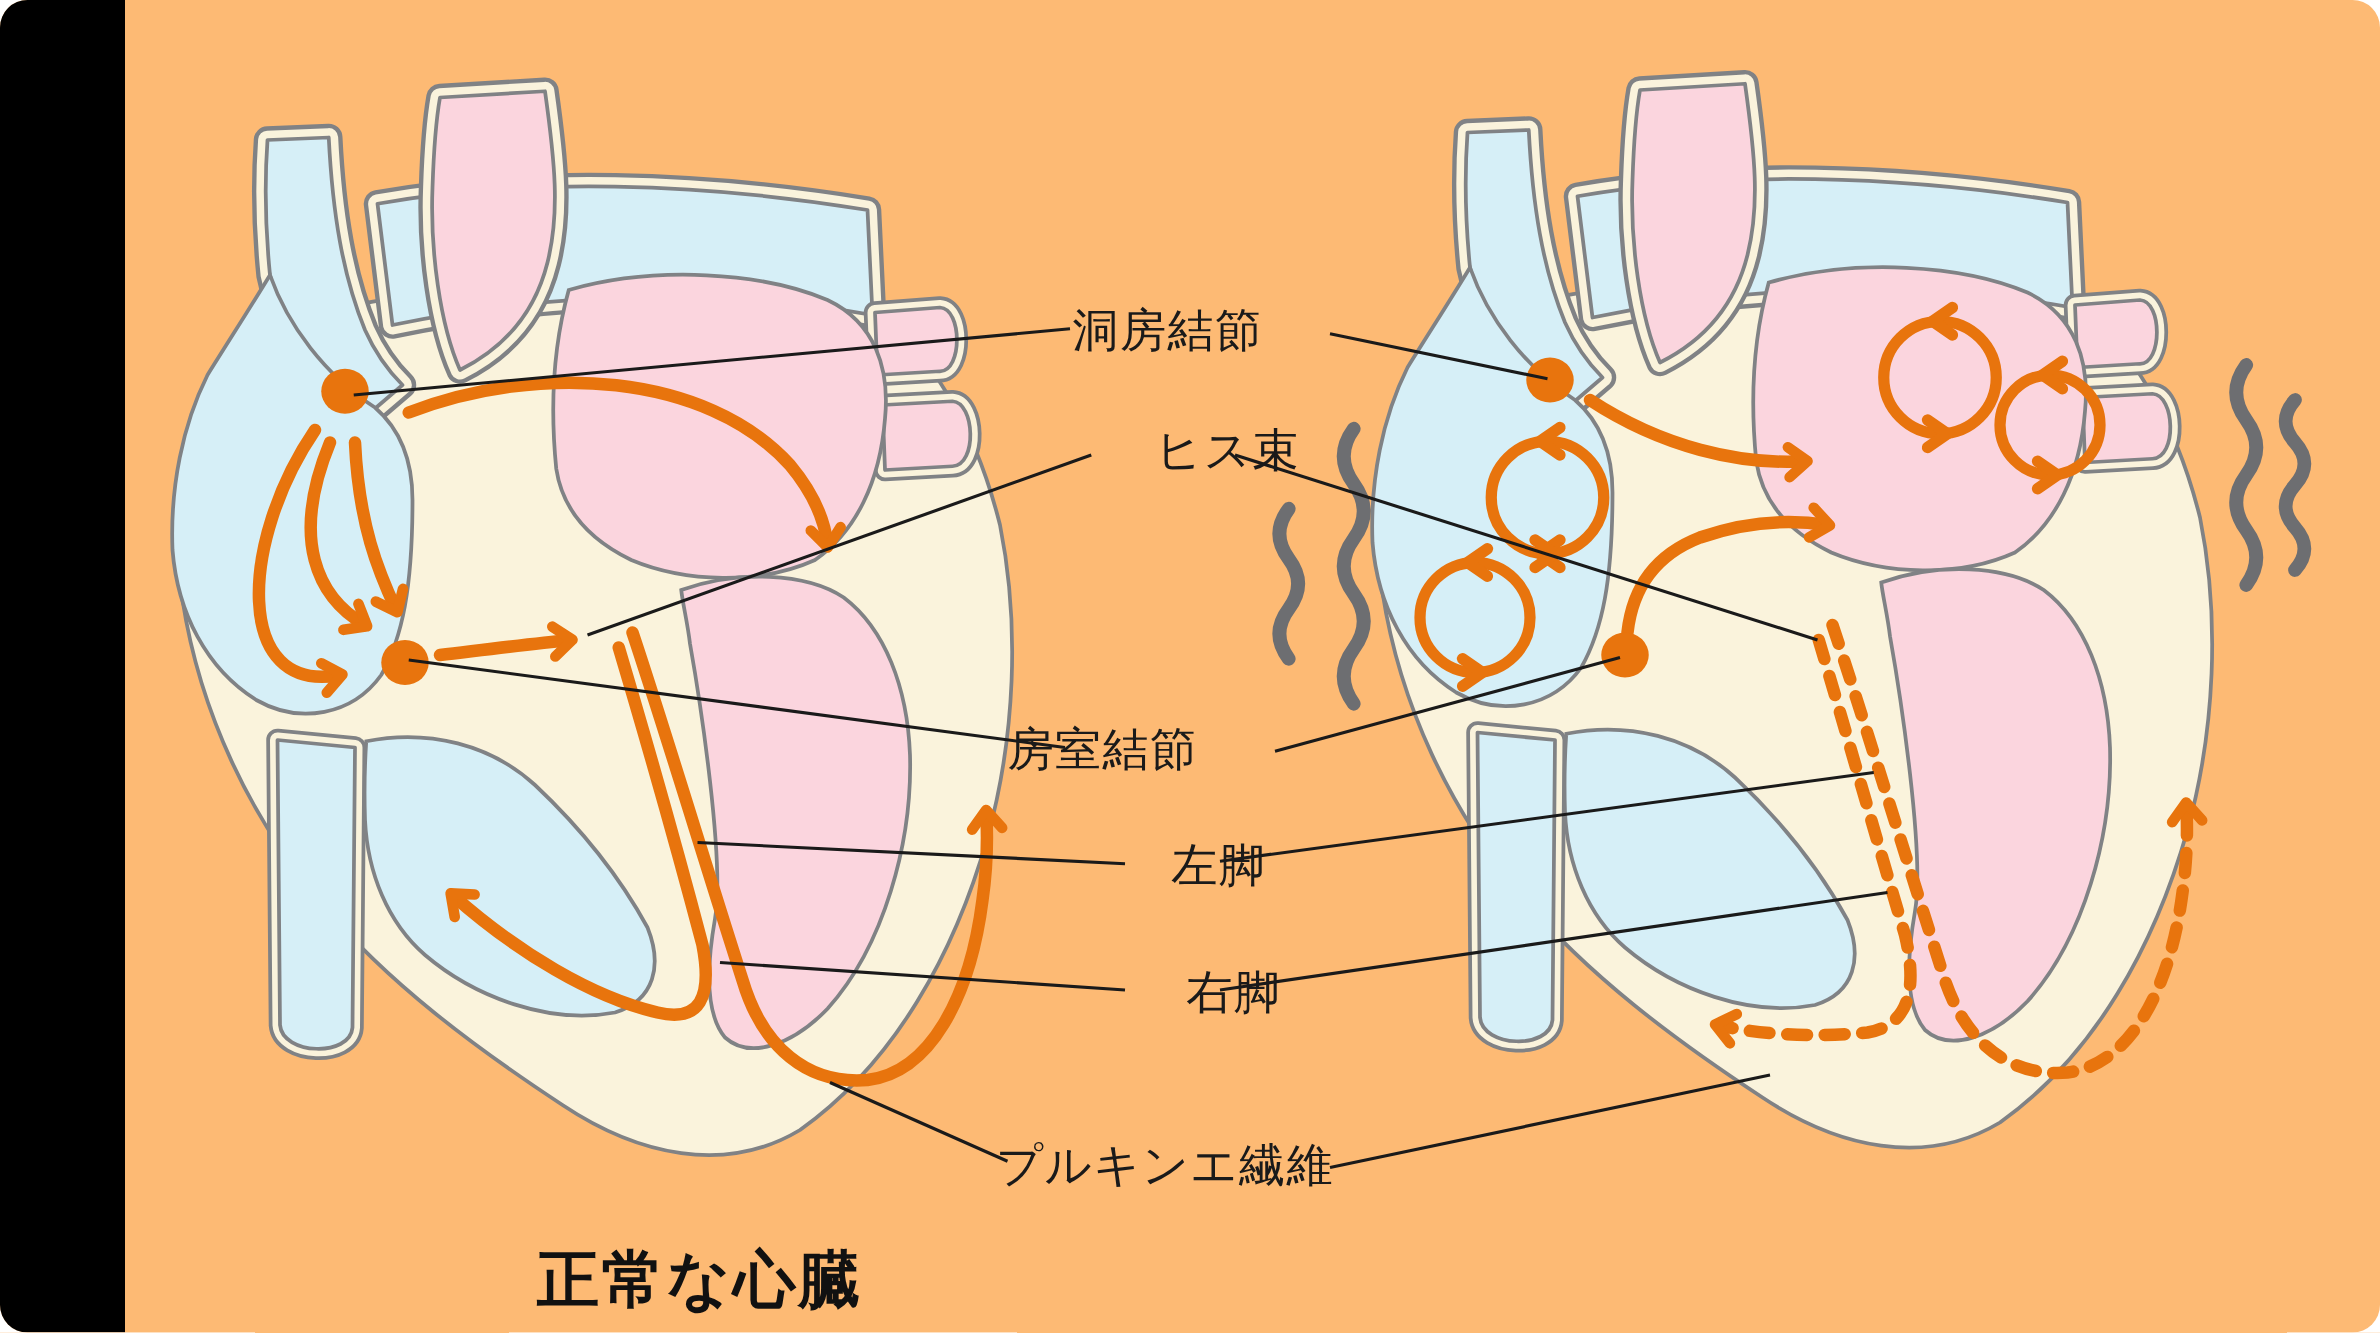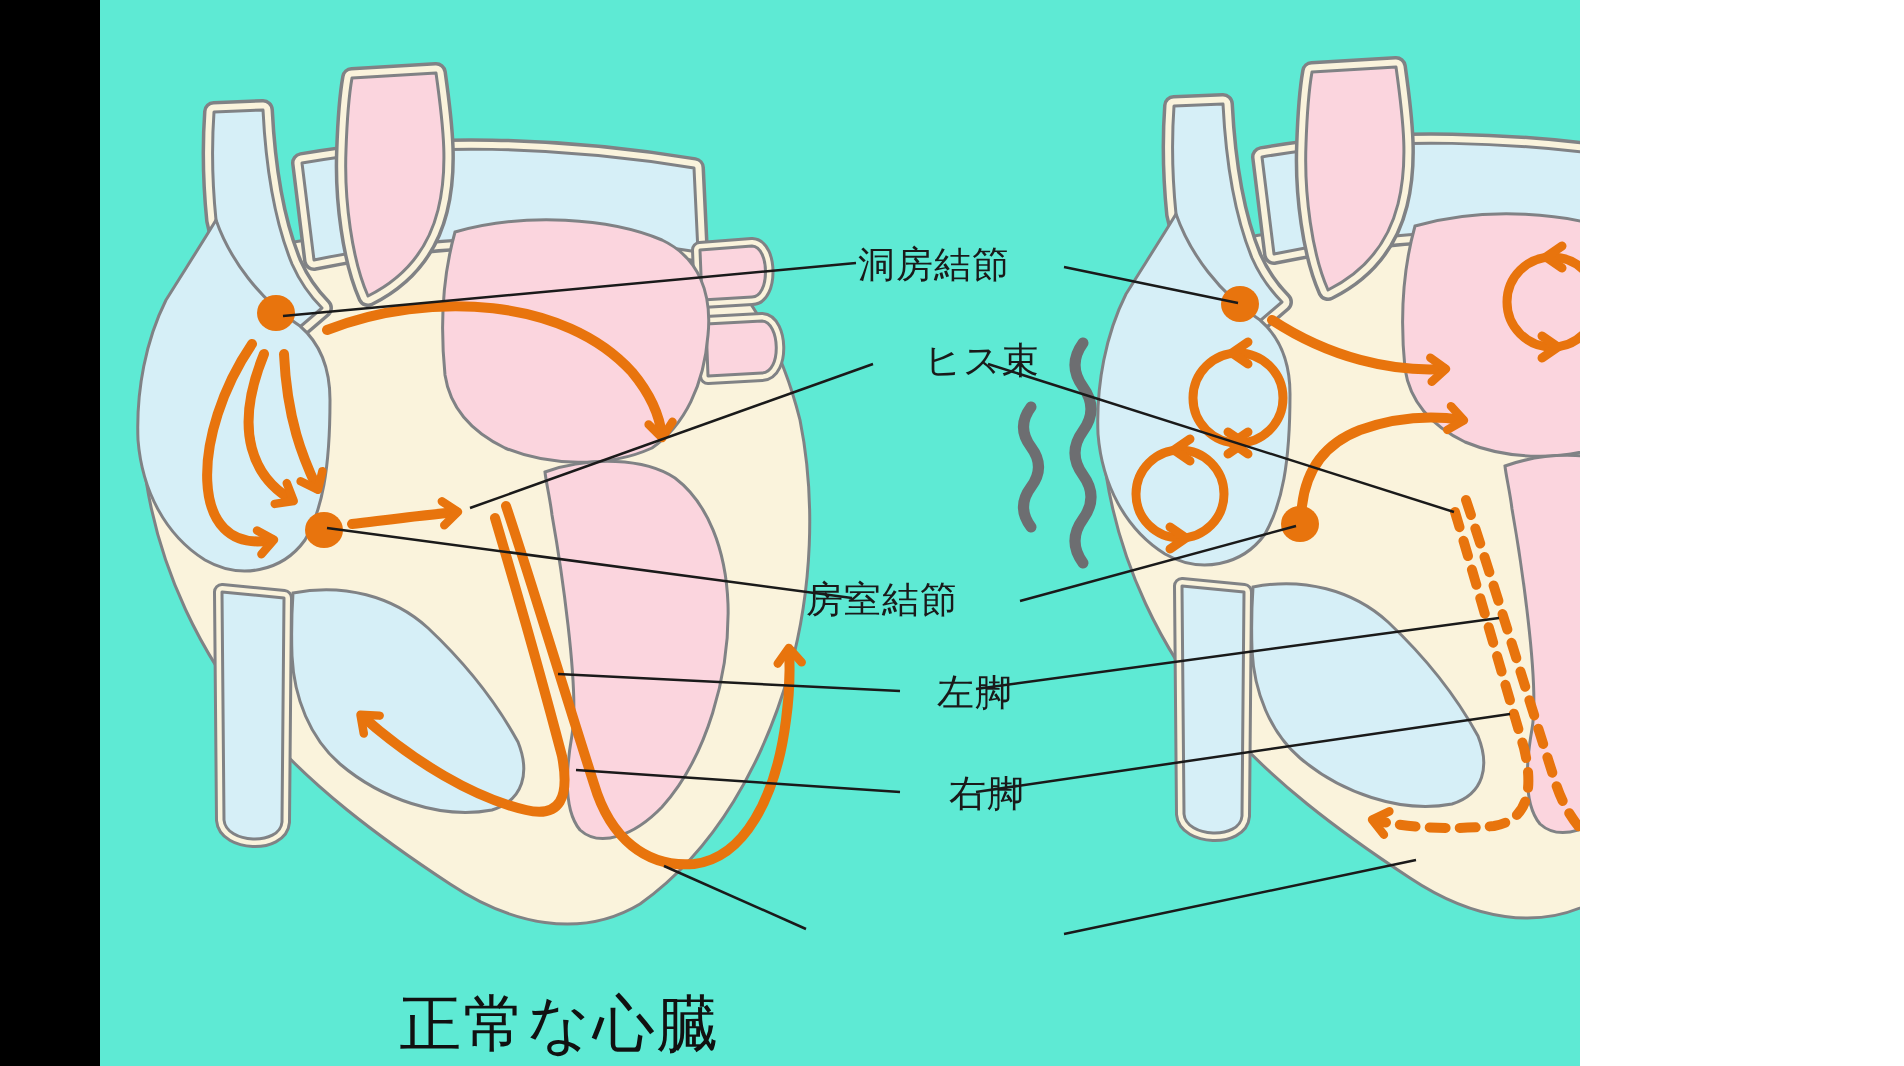--- a/index.html
+++ b/index.html
@@ -1,23 +1,23 @@
 <!DOCTYPE html>
 <html><head>
 <meta charset="utf-8">
 <style>
   html,body{margin:0;padding:0;background:#ffffff;}
-  #stage{position:relative;width:1580px;height:1066px;background:#5eead4;overflow:hidden;
-         font-family:"Liberation Sans","DejaVu Sans",sans-serif;}
+  #stage{position:relative;width:1904px;height:1066px;background:#fdba74;overflow:hidden;
+         font-family:"Liberation Sans","DejaVu Sans",sans-serif;border-radius:22px;}
   #leftbar{position:absolute;left:0;top:0;width:100px;height:1066px;background:#000000;}
   svg{position:absolute;left:0;top:0;}
   .lbl{position:absolute;transform:translate(-50%,-50%);color:#1a1a1a;font-size:37px;
        font-weight:500;white-space:nowrap;letter-spacing:1px;}
-  .ttl{position:absolute;transform:translate(-50%,-50%);color:#111111;font-size:62px;
-       font-weight:400;white-space:nowrap;letter-spacing:2px;}
+  .ttl{position:absolute;transform:translate(-50%,-50%);color:#111111;font-size:50px;
+       font-weight:700;white-space:nowrap;letter-spacing:2px;}
 </style>
 </head>
 <body>
 
 <div id="stage">
 
 <svg width="1904" height="1066" viewBox="0 0 1904 1066">
   <defs>
     <marker id="ah" viewBox="-20 -20 40 40" refX="-2" refY="0" markerWidth="40" markerHeight="40" orient="auto" markerUnits="userSpaceOnUse">
       <path d="M -15,-12 L 0,0 L -15,12" stroke="#E8740D" stroke-width="8.5" fill="none" stroke-linecap="round" stroke-linejoin="round"></path>
@@ -178,16 +178,17 @@
   </g>
 </svg>
 
 <div id="leftbar"></div>
 
 <div class="lbl" style="left:934px;top:265px">洞房結節</div>
 <div class="lbl" style="left:982px;top:361px">ヒス束</div>
 <div class="lbl" style="left:882px;top:600px">房室結節</div>
 <div class="lbl" style="left:975px;top:693px">左脚</div>
 <div class="lbl" style="left:987px;top:794px">右脚</div>
+<div class="lbl" style="left:932px;top:933px">プルキンエ繊維</div>
 
 <div class="ttl" style="left:560px;top:1024px">正常な心臓</div>
 
 </div>
 
 </body></html>

